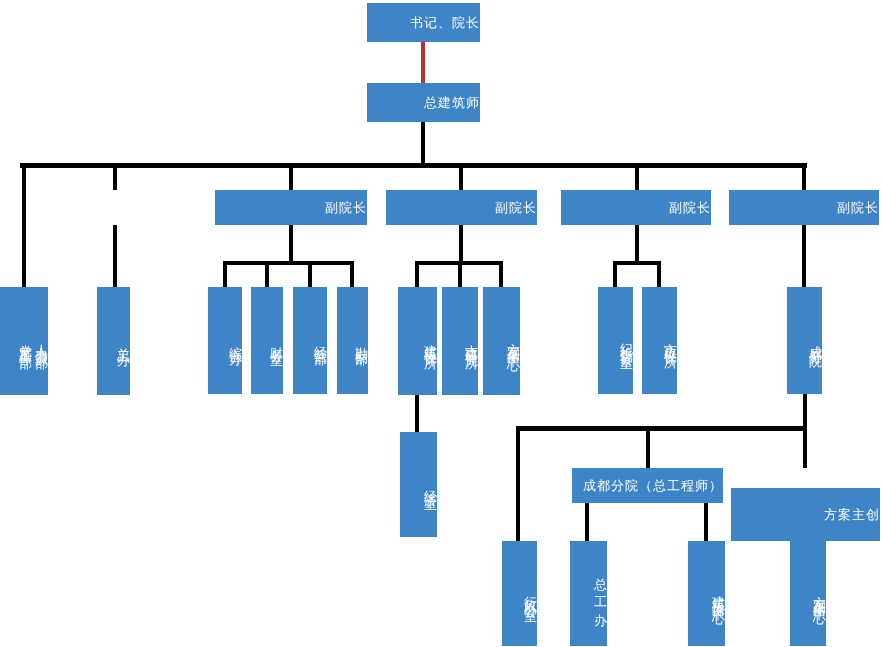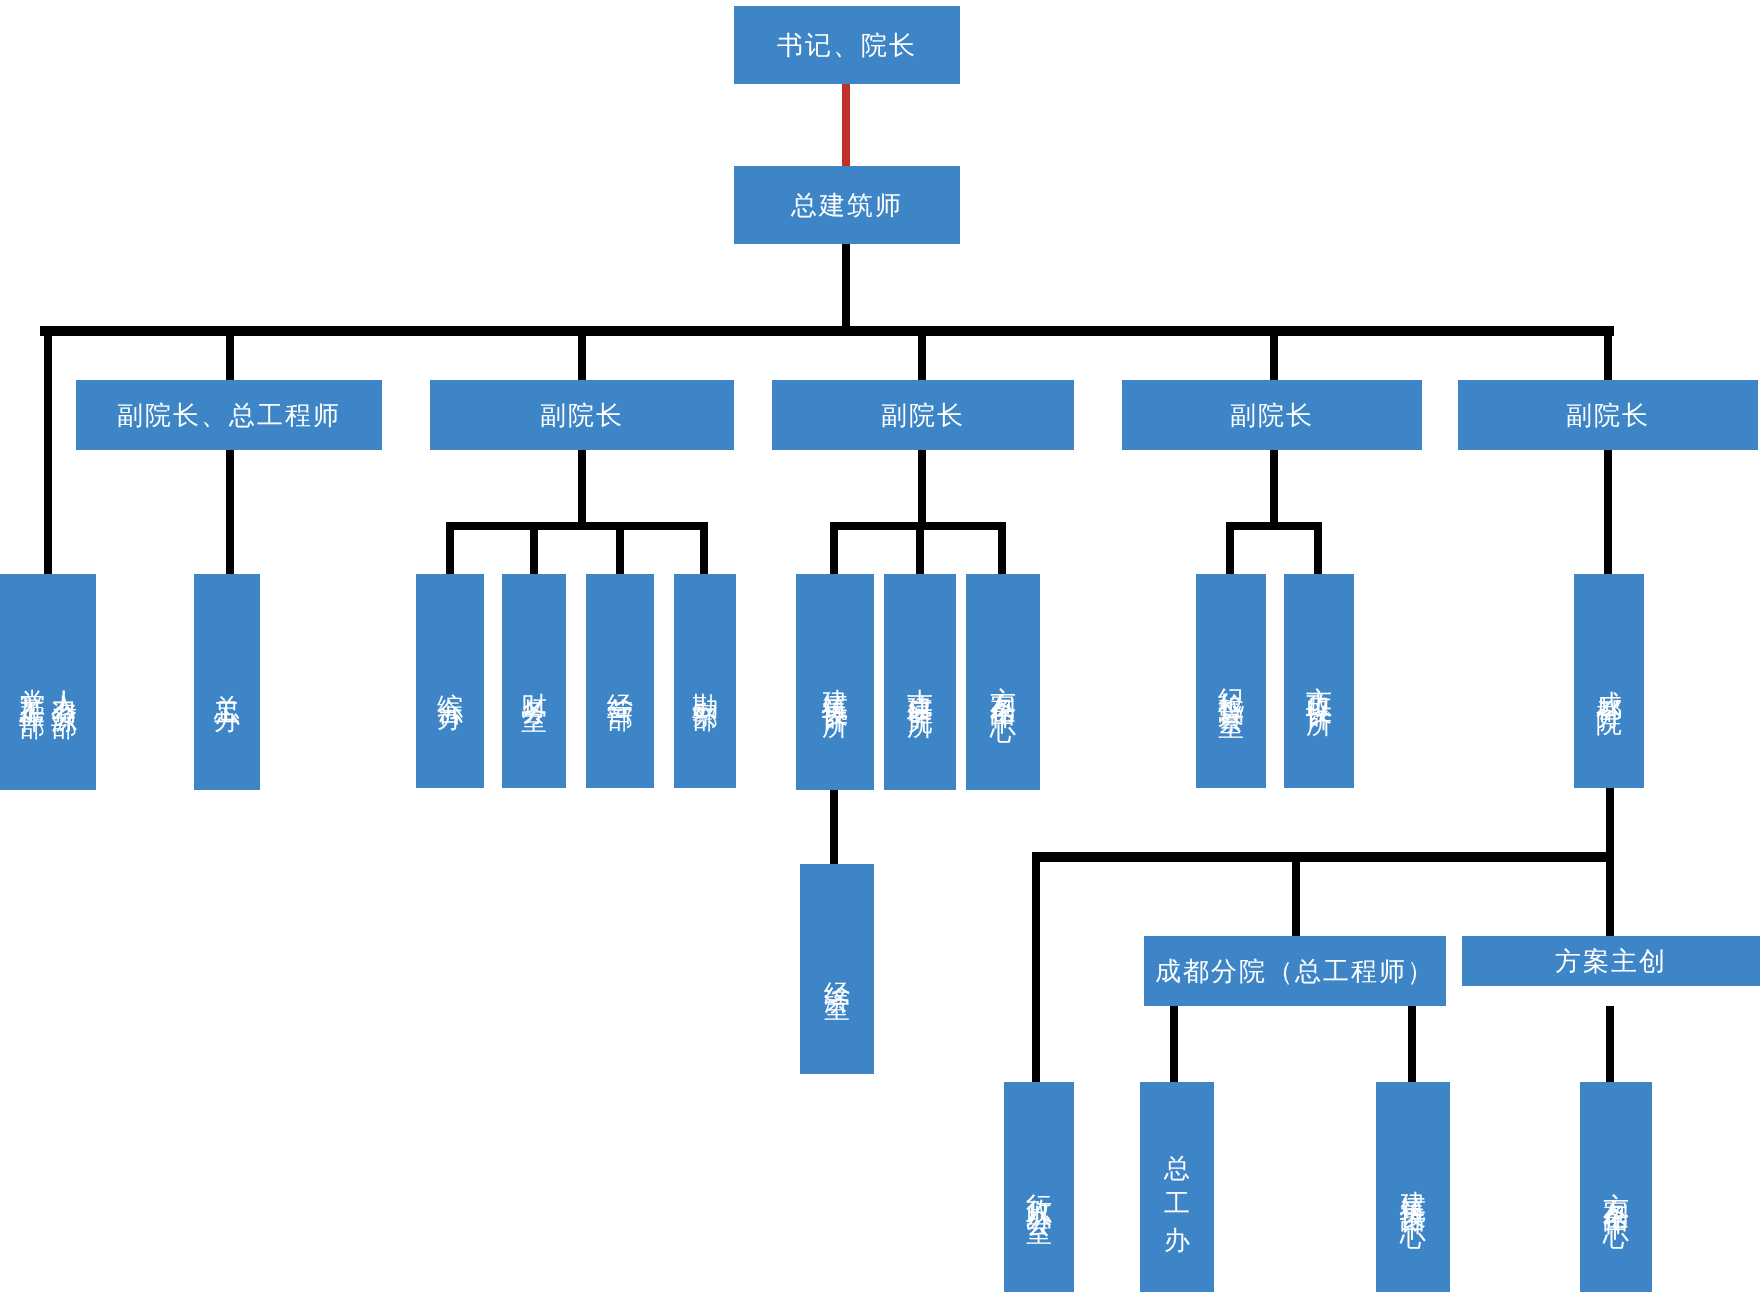--- a/index.html
+++ b/index.html
@@ -10,21 +10,21 @@
     --background:#ffffff;
   }
   html,body{margin:0;padding:0;background:var(--background);}
   #canvas{
     position:relative;width:882px;height:647px;overflow:hidden;
     background:var(--background);
     font-family:"Liberation Sans",sans-serif;
   }
   .box{
     position:absolute;background:var(--box-fill);color:var(--box-text);
-    display:flex;align-items:center;justify-content:center;
+    display:flex;align-items:center;justify-content:flex-end;
     box-sizing:border-box;
   }
   .box .label{font-size:13px;line-height:1;white-space:nowrap;}
   .box.h .label{letter-spacing:1px;}
   .box.v .label{
     writing-mode:vertical-rl;text-orientation:upright;
     letter-spacing:3px;white-space:normal;
   }
   .box.v.spread .label{letter-spacing:18px;}
   .box.v2{gap:3px;}
@@ -72,23 +72,20 @@
   <div class="line" style="left:704px;top:503px;width:4px;height:38px"></div>
   <div class="line" style="left:803px;top:503px;width:4px;height:38px"></div>
 
   <div class="box h" style="left:367px;top:3px;width:113px;height:39px">
     <span class="label">书记、院长</span>
     </div>
   <div class="box h" style="left:367px;top:83px;width:113px;height:39px">
     <span class="label">总建筑师</span>
     </div>
 
-  <div class="box h" style="left:38px;top:190px;width:153px;height:35px">
-    <span class="label">副院长、总工程师</span>
-    </div>
   <div class="box h" style="left:215px;top:190px;width:152px;height:35px">
     <span class="label">副院长</span>
     </div>
   <div class="box h" style="left:386px;top:190px;width:151px;height:35px">
     <span class="label">副院长</span>
     </div>
   <div class="box h" style="left:561px;top:190px;width:150px;height:35px">
     <span class="label">副院长</span>
     </div>
   <div class="box h" style="left:729px;top:190px;width:150px;height:35px">
@@ -137,21 +134,21 @@
     <span class="label">成都分院</span>
     </div>
 
   <div class="box v" style="left:400px;top:432px;width:37px;height:105px">
     <span class="label">经济室</span>
     </div>
 
   <div class="box h" style="left:572px;top:468px;width:151px;height:35px">
     <span class="label">成都分院（总工程师）</span>
     </div>
-  <div class="box h" style="left:731px;top:468px;width:149px;height:25px">
+  <div class="box h" style="left:731px;top:488px;width:149px;height:53px">
     <span class="label">方案主创</span>
     </div>
 
   <div class="box v" style="left:502px;top:541px;width:35px;height:105px">
     <span class="label">行政办公室</span>
     </div>
   <div class="box v spread" style="left:570px;top:541px;width:37px;height:105px">
     <span class="label">总工办</span>
     </div>
   <div class="box v" style="left:688px;top:541px;width:37px;height:105px">

